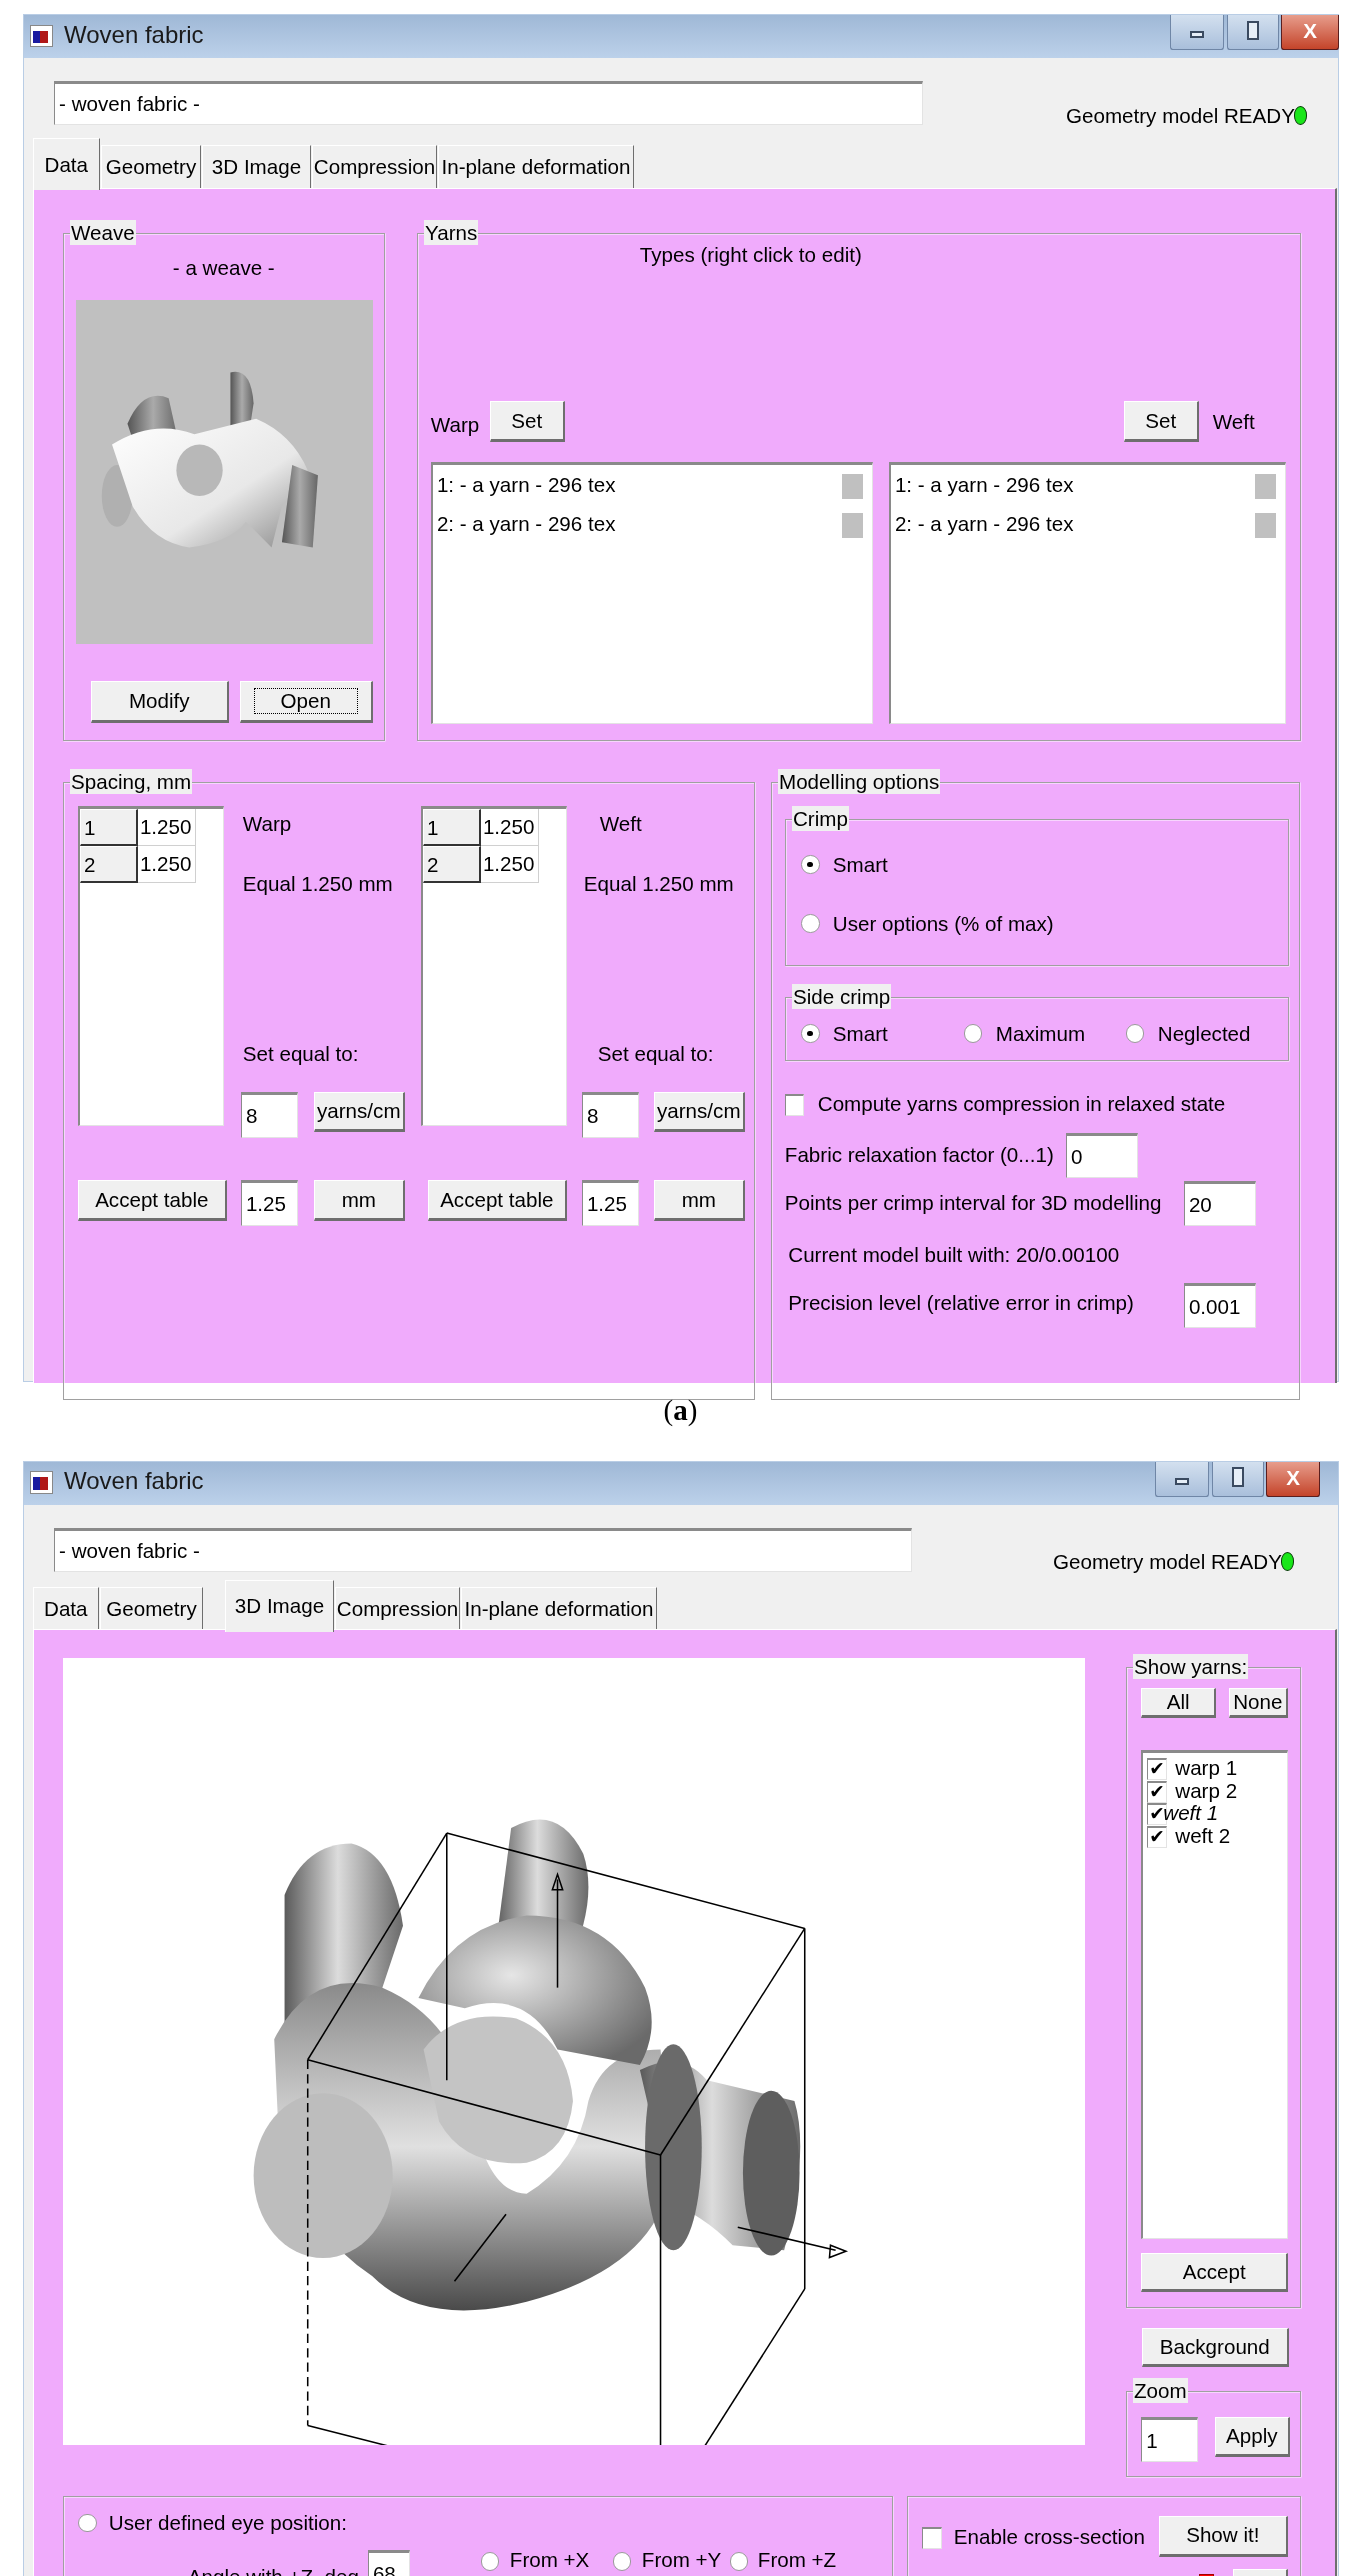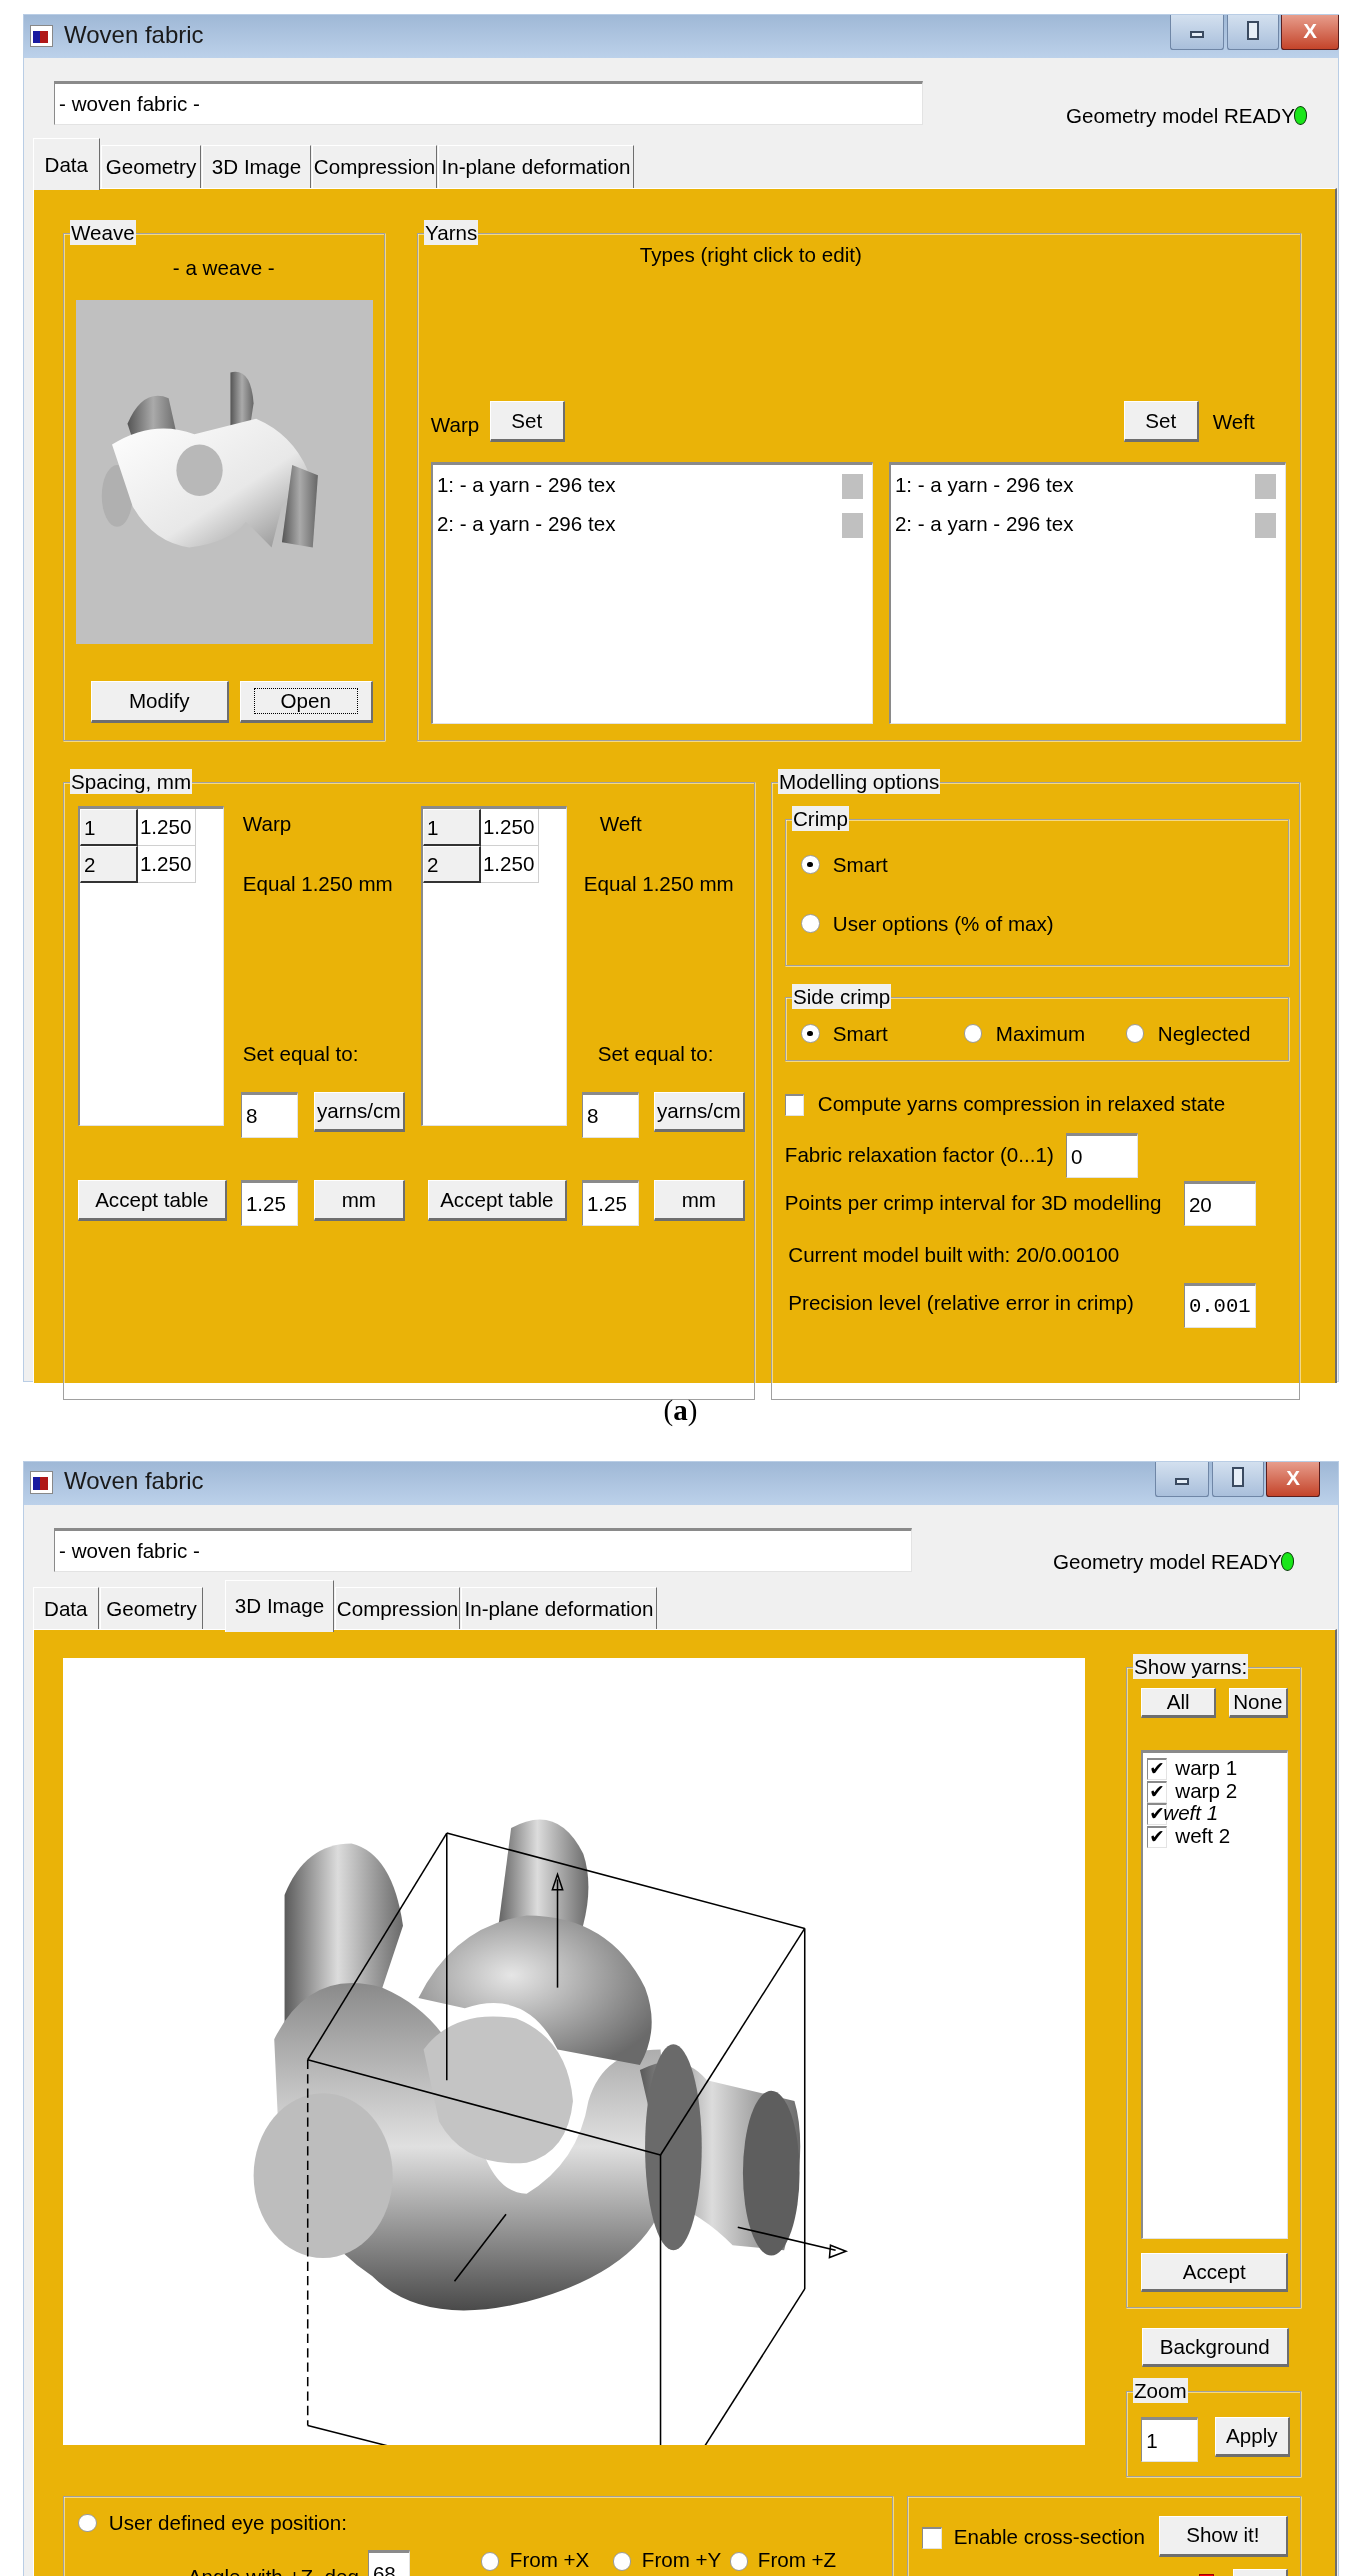--- a/index.html
+++ b/index.html
@@ -27,21 +27,21 @@
   .btn { position: absolute; background: #f0f0f0; border-top: 1.5px solid #ffffff; border-left: 1.5px solid #ffffff;
          border-right: 2.6px solid #6e6e6e; border-bottom: 3.6px solid #6e6e6e; box-sizing: border-box;
          font-size: 20.6px; display: flex; align-items: center; justify-content: center; white-space: nowrap; }
   .btn.focus .inner { border: 1px dotted #000; padding: 0 26px; }
   .group { position: absolute; border: 1.5px solid #a0a0a0; box-shadow: inset 0.5px 0.5px 0 #fff, 0.5px 0.5px 0 #fff; box-sizing: border-box; }
   .group-label { position: absolute; top: -14.4px; left: 6.2px; background: #f0f0f0; font-size: 20.6px; padding: 0 1px; line-height: 25px; }
   .label { position: absolute; font-size: 20.6px; white-space: nowrap; line-height: 25px; }
   .tab { position: absolute; height: 43px; border-top: 1px solid #fff; border-left: 1px solid #fff; border-right: 1.5px solid #6e6e6e;
          background: #f0f0f0; box-sizing: border-box; font-size: 20.6px; display: flex; align-items: center; justify-content: center; white-space: nowrap; }
   .tab.active { height: 52px; margin-top: -7.2px; border-bottom: none; z-index: 3; }
-  .panel { position: absolute; background: #eab308; border-top: 1.5px solid #fff; border-left: 1.5px solid #fff; border-right: 2.6px solid #6e6e6e; box-sizing: border-box; }
+  .panel { position: absolute; background: #f0abfc; border-top: 1.5px solid #fff; border-left: 1.5px solid #fff; border-right: 2.6px solid #6e6e6e; box-sizing: border-box; }
   .listbox { position: absolute; background: #fff; border-top: 3.1px solid #8a8a8a; border-left: 2.1px solid #8a8a8a;
              border-right: 1.5px solid #e3e3e3; border-bottom: 1.5px solid #e3e3e3; box-sizing: border-box; }
   .list-row { position: absolute; left: 4.1px; right: 4.1px; height: 36px; font-size: 20.6px; line-height: 36px; white-space: nowrap; }
   .list-row.sel { background: #3399ff; color: #fff; left: 0; right: 0; padding-left: 4.1px; }
   .swatch { position: absolute; right: 5.2px; top: 6.2px; width: 20.6px; height: 25px; background: #c0c0c0; }
   .sel .swatch { border: 1.5px solid #fff; box-sizing: border-box; }
   .radio { position: absolute; width: 18.5px; height: 18.5px; border-radius: 50%; background: #fff;
            border: 1.5px solid #9a9a9a; box-sizing: border-box; }
   .radio.on::after { content: ""; position: absolute; left: 5.2px; top: 5.2px; width: 5.2px; height: 5.2px; border-radius: 50%; background: #000; }
   .check { position: absolute; width: 19.6px; height: 21.6px; background: #fff; border-top: 2.6px solid #8a8a8a; border-left: 1.5px solid #8a8a8a;
@@ -184,21 +184,21 @@
         <div class="label" style="left:372px; top:23px;">Neglected</div>
       </div>
       <div class="check" style="left:13px; top:311px;"></div>
       <div class="label" style="left:46px; top:308px;">Compute yarns compression in relaxed state</div>
       <div class="label" style="left:13px; top:359px;">Fabric relaxation factor (0...1)</div>
       <div class="input" style="left:294px; top:350px; width:72px; height:45px;">0</div>
       <div class="label" style="left:13px; top:407px;">Points per crimp interval for 3D modelling</div>
       <div class="input" style="left:412px; top:398px; width:72px; height:45px;">20</div>
       <div class="label" style="left:16.5px; top:459px;">Current model built with: 20/0.00100</div>
       <div class="label" style="left:16.5px; top:507px;">Precision level (relative error in crimp)</div>
-      <div class="input" style="left:412px; top:500px; width:72px; height:45px;font-family:Liberation Mono, monospace;">0.001</div>
+      <div class="input" style="left:412px; top:500px; width:72px; height:45px;">0.001</div>
     </div>
   </div>
 </div>
 
 <div class="caption" style="top:1394px;">
   <span>(</span><b>a</b><span>)</span>
 </div>
 
 <div class="win" style="left:23px; top:1461px; width:1316px; height:1265px;">
   <div class="titlebar">

